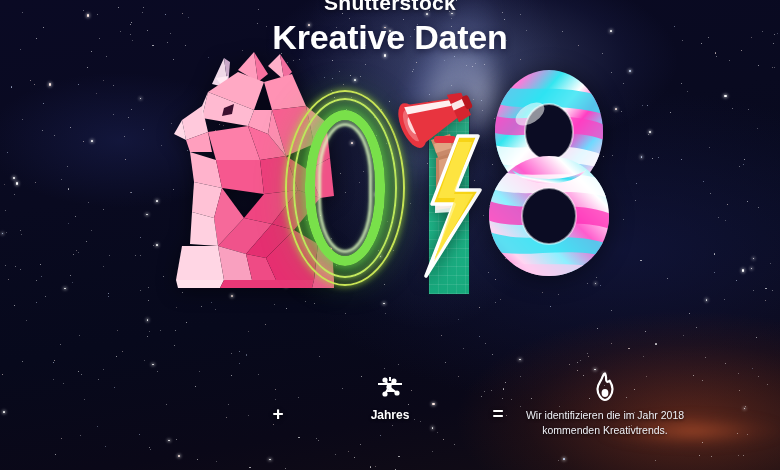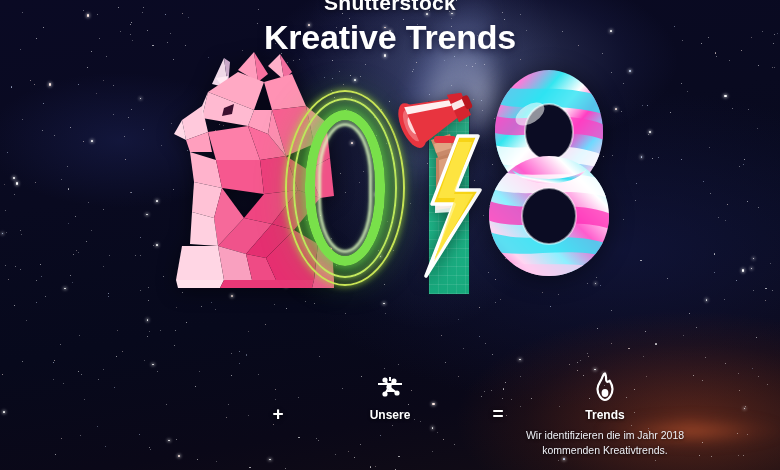--- a/index.html
+++ b/index.html
@@ -712,21 +712,21 @@
       <i class="st" style="left:532.7px;top:225.0px;width:0.9px;height:0.9px;opacity:0.72;background:#ffffff"></i>
       <i class="st" style="left:142.4px;top:11.6px;width:0.9px;height:0.9px;opacity:0.57;background:#ffffff"></i>
       <i class="st" style="left:384.7px;top:312.8px;width:0.9px;height:0.9px;opacity:0.47;background:#ffffff"></i>
       <i class="st" style="left:495.4px;top:301.5px;width:0.9px;height:0.9px;opacity:0.56;background:#ffffff"></i>
       <i class="st" style="left:480.5px;top:396.4px;width:0.9px;height:0.9px;opacity:0.73;background:#ffffff"></i>
       <i class="st" style="left:83.2px;top:10.4px;width:0.9px;height:0.9px;opacity:0.56;background:#ffffff"></i>
       <i class="st" style="left:757.8px;top:207.0px;width:0.9px;height:0.9px;opacity:0.69;background:#ffffff"></i>
     </div>
 
   <div class="topline">Shutterstock</div>
-  <div class="title">Kreative Trends</div>
+  <div class="title">Kreative Daten</div>
 
   <div class="year">
 
     <div class="glyph2">
       <svg viewBox="0 0 168 246">
 
         <polygon points="44,36 56,10 60,40" fill="#f0d9e8"></polygon>
         <polygon points="56,10 62,14 60,40" fill="#c9a8c8"></polygon>
         <polygon points="48,30 60,28 58,44" fill="#ffeaf4"></polygon>
 
@@ -888,29 +888,28 @@
         <svg width="30" height="28" viewBox="0 0 30 28" fill="none" stroke="#fff" stroke-width="2">
           <path d="M3 11h5M22 11h5M15 4v4M15 14v4M8 11h7M15 11h7M11 18h8"></path>
           <circle cx="10" cy="7" r="2.6" fill="#fff" stroke="none"></circle>
           <circle cx="19" cy="8" r="2.6" fill="#fff" stroke="none"></circle>
           <circle cx="14" cy="14" r="2.6" fill="#fff" stroke="none"></circle>
           <circle cx="10" cy="21" r="2.6" fill="#fff" stroke="none"></circle>
           <circle cx="22" cy="20" r="2.6" fill="#fff" stroke="none"></circle>
           <path d="M10 7 L14 14 L19 8M14 14 L10 21M14 14 L22 20"></path>
         </svg>
       </div>
-      <div class="col-label">Unsere</div>
+      <div class="col-label">Jahres</div>
     </div>
 
     <div class="op op-eq">=</div>
 
     <div class="col col-c">
       <div class="col-icon">
         <svg width="26" height="30" viewBox="0 0 26 30">
           <path d="M13 1.5c2.2 4 .2 5.6 1.6 7.6 1.2 1.7 3-.4 3-.4 1.6 2.6 2.9 4.9 2.9 8.3 0 5.1-3.6 11-7.5 11S5.5 22.1 5.5 17c0-4.8 3-7.2 4.4-10.6.8-2 .9-3.6 3.1-4.9Z" fill="none" stroke="#fff" stroke-width="2.2" stroke-linejoin="round"></path>
           <ellipse cx="13" cy="21" rx="3.4" ry="4.1" fill="#fff"></ellipse>
         </svg>
       </div>
-      <div class="col-label">Trends</div>
       <div class="col-desc">Wir identifizieren die im Jahr 2018 kommenden Kreativtrends.</div>
     </div>
   </div>
 </div>
 
 </body></html>

